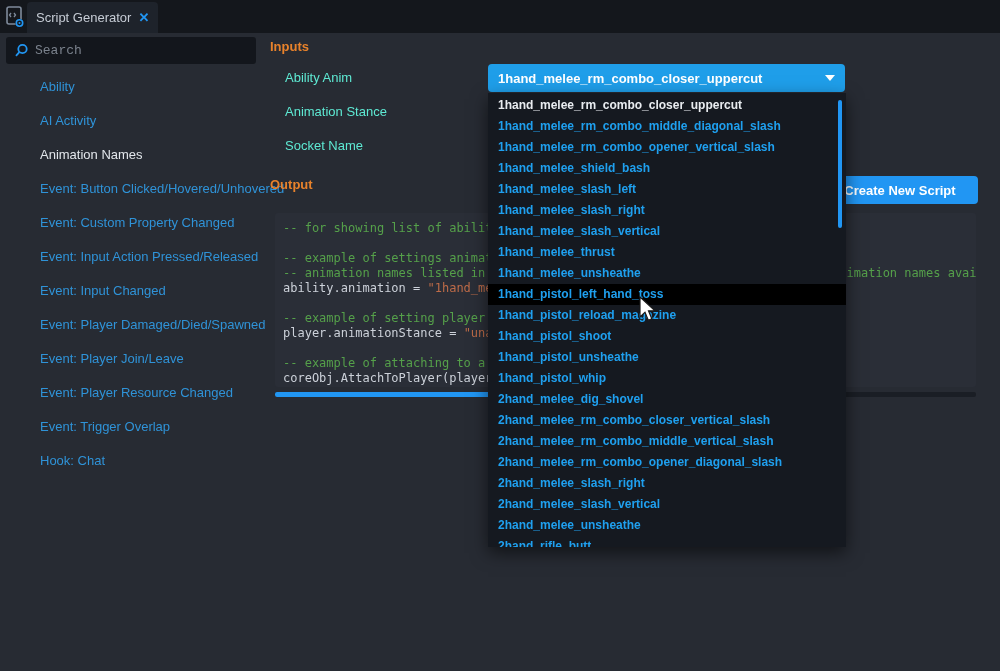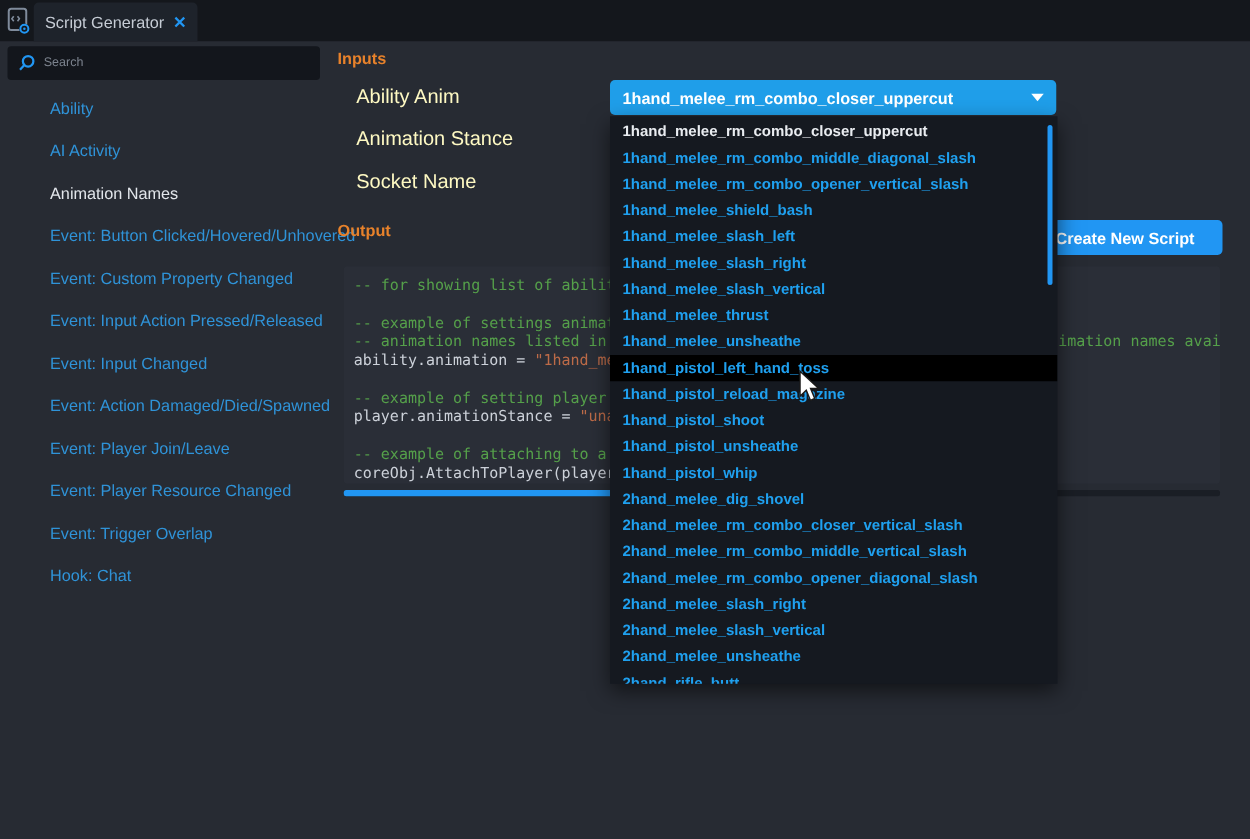--- a/index.html
+++ b/index.html
@@ -19,34 +19,34 @@
   .tab-label { color:#c6ccd5; font-size:13px; }
   .tab-close { color:#2196f3; font-size:13px; font-weight:bold; cursor:pointer; }
   
   .search-box {
     position:absolute; left:6px; top:37px; width:250px; height:27px;
     background:#13161c; border-radius:3px; display:flex; align-items:center;
     padding-left:8px; gap:6px;
   }
   .search-box input {
     flex:1; background:transparent; border:none; outline:none;
-    color:#fde047; font-size:10px; font-family:Liberation Sans, sans-serif;
+    color:#fde047; font-size:13px; font-family:Liberation Mono, monospace;
   }
   .search-box input::placeholder { color:#7b828d; }
   .nav { position:absolute; left:0; top:69px; width:260px; }
   .nav-item {
     height:34px; display:flex; align-items:center; padding-left:8px;
     font-size:13px; color:#2f93d8; cursor:pointer; white-space:nowrap;margin-left:32px;
   }
   .nav-item.selected { color:#e2e6eb; }
   
   .section-header { position:absolute; font-size:13px; font-weight:bold; color:#e8822b; }
   .inputs-header { left:270px; top:39px; }
   .output-header { left:270px; top:177px; }
-  .field-label { position:absolute; left:285px; height:14px; line-height:14px; font-size:16px; color:#fef9c3; white-space:nowrap; }
+  .field-label { position:absolute; left:285px; height:14px; line-height:14px; font-size:13px; color:#5eead4; white-space:nowrap; }
   
   .create-btn {
     position:absolute; left:822px; top:176px; width:156px; height:28px;
     background:#2196f3; border-radius:4px; z-index:3;
     display:flex; align-items:center; justify-content:center;
     color:#ffffff; font-size:13px; font-weight:bold; cursor:pointer;
   }
   .code-block {
     position:absolute; left:275px; top:213px; width:701px; height:174px;
     background:#2a2e37; border-radius:3px; padding:8px 8px; overflow:hidden; z-index:1;
@@ -110,21 +110,21 @@
   </div>
 
   <div class="nav">
       <div class="nav-item">Ability</div>
       <div class="nav-item">AI Activity</div>
       <div class="nav-item selected">Animation Names</div>
       <div class="nav-item">Event: Button Clicked/Hovered/Unhovered</div>
       <div class="nav-item">Event: Custom Property Changed</div>
       <div class="nav-item">Event: Input Action Pressed/Released</div>
       <div class="nav-item">Event: Input Changed</div>
-      <div class="nav-item">Event: Action Damaged/Died/Spawned</div>
+      <div class="nav-item">Event: Player Damaged/Died/Spawned</div>
       <div class="nav-item">Event: Player Join/Leave</div>
       <div class="nav-item">Event: Player Resource Changed</div>
       <div class="nav-item">Event: Trigger Overlap</div>
       <div class="nav-item">Hook: Chat</div>
     </div>
 
   <div class="section-header inputs-header">Inputs</div>
   <div>
       <div class="field-label" style="top: 71px;">Ability Anim</div>
       <div class="field-label" style="top: 105px;">Animation Stance</div>

